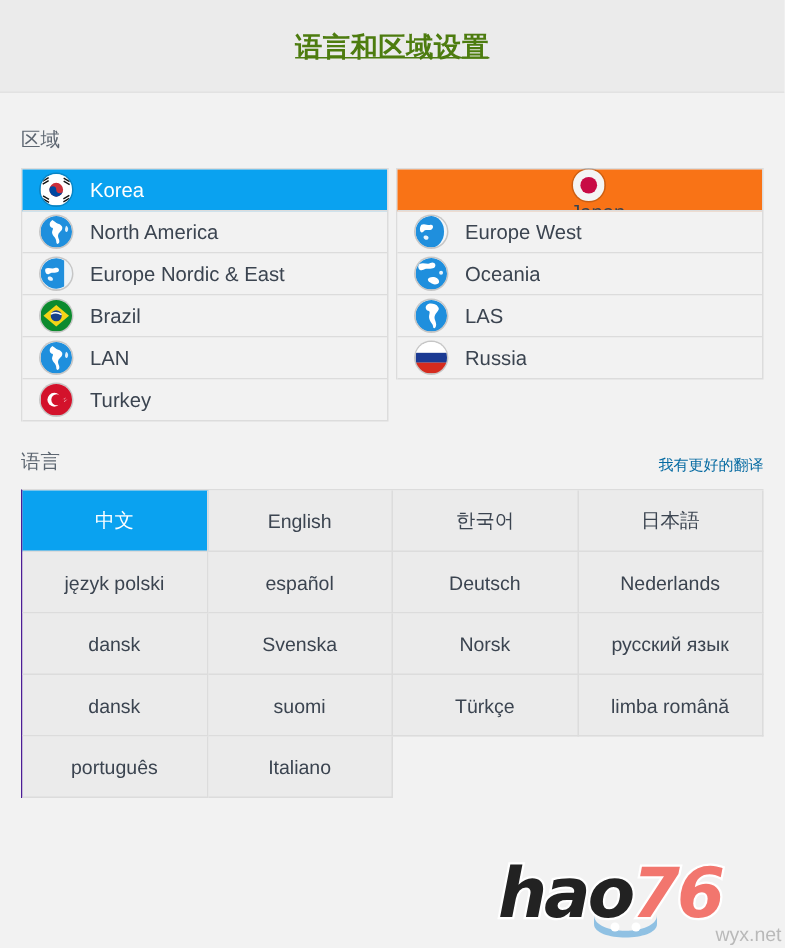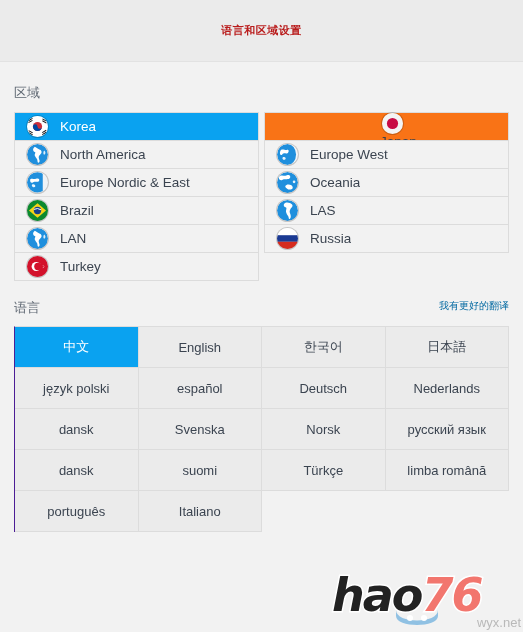--- a/index.html
+++ b/index.html
@@ -19,30 +19,31 @@
   .titlebar {
     height: 62px;
     background: #ebebeb;
     border-bottom: 1px solid #e2e2e2;
     display: flex;
     align-items: center;
     justify-content: center;
     box-sizing: border-box;
   }
   .titlebar-text {
-    font-size: 11px;
+    font-size: 18px;
     font-weight: bold;
-    color: #b91c1c;
+    color: #4d7c0f;
     letter-spacing: 0.5px;
+    text-decoration: underline;
   }
 
   
   .section-head {
     display: flex;
-    align-items: flex-start;
+    align-items: flex-end;
     justify-content: space-between;
     padding: 0 14px;
   }
   .section-label {
     font-size: 13px;
     color: #5d6671;
   }
   .better-translation {
     font-size: 10px;
     color: #0369a1;

